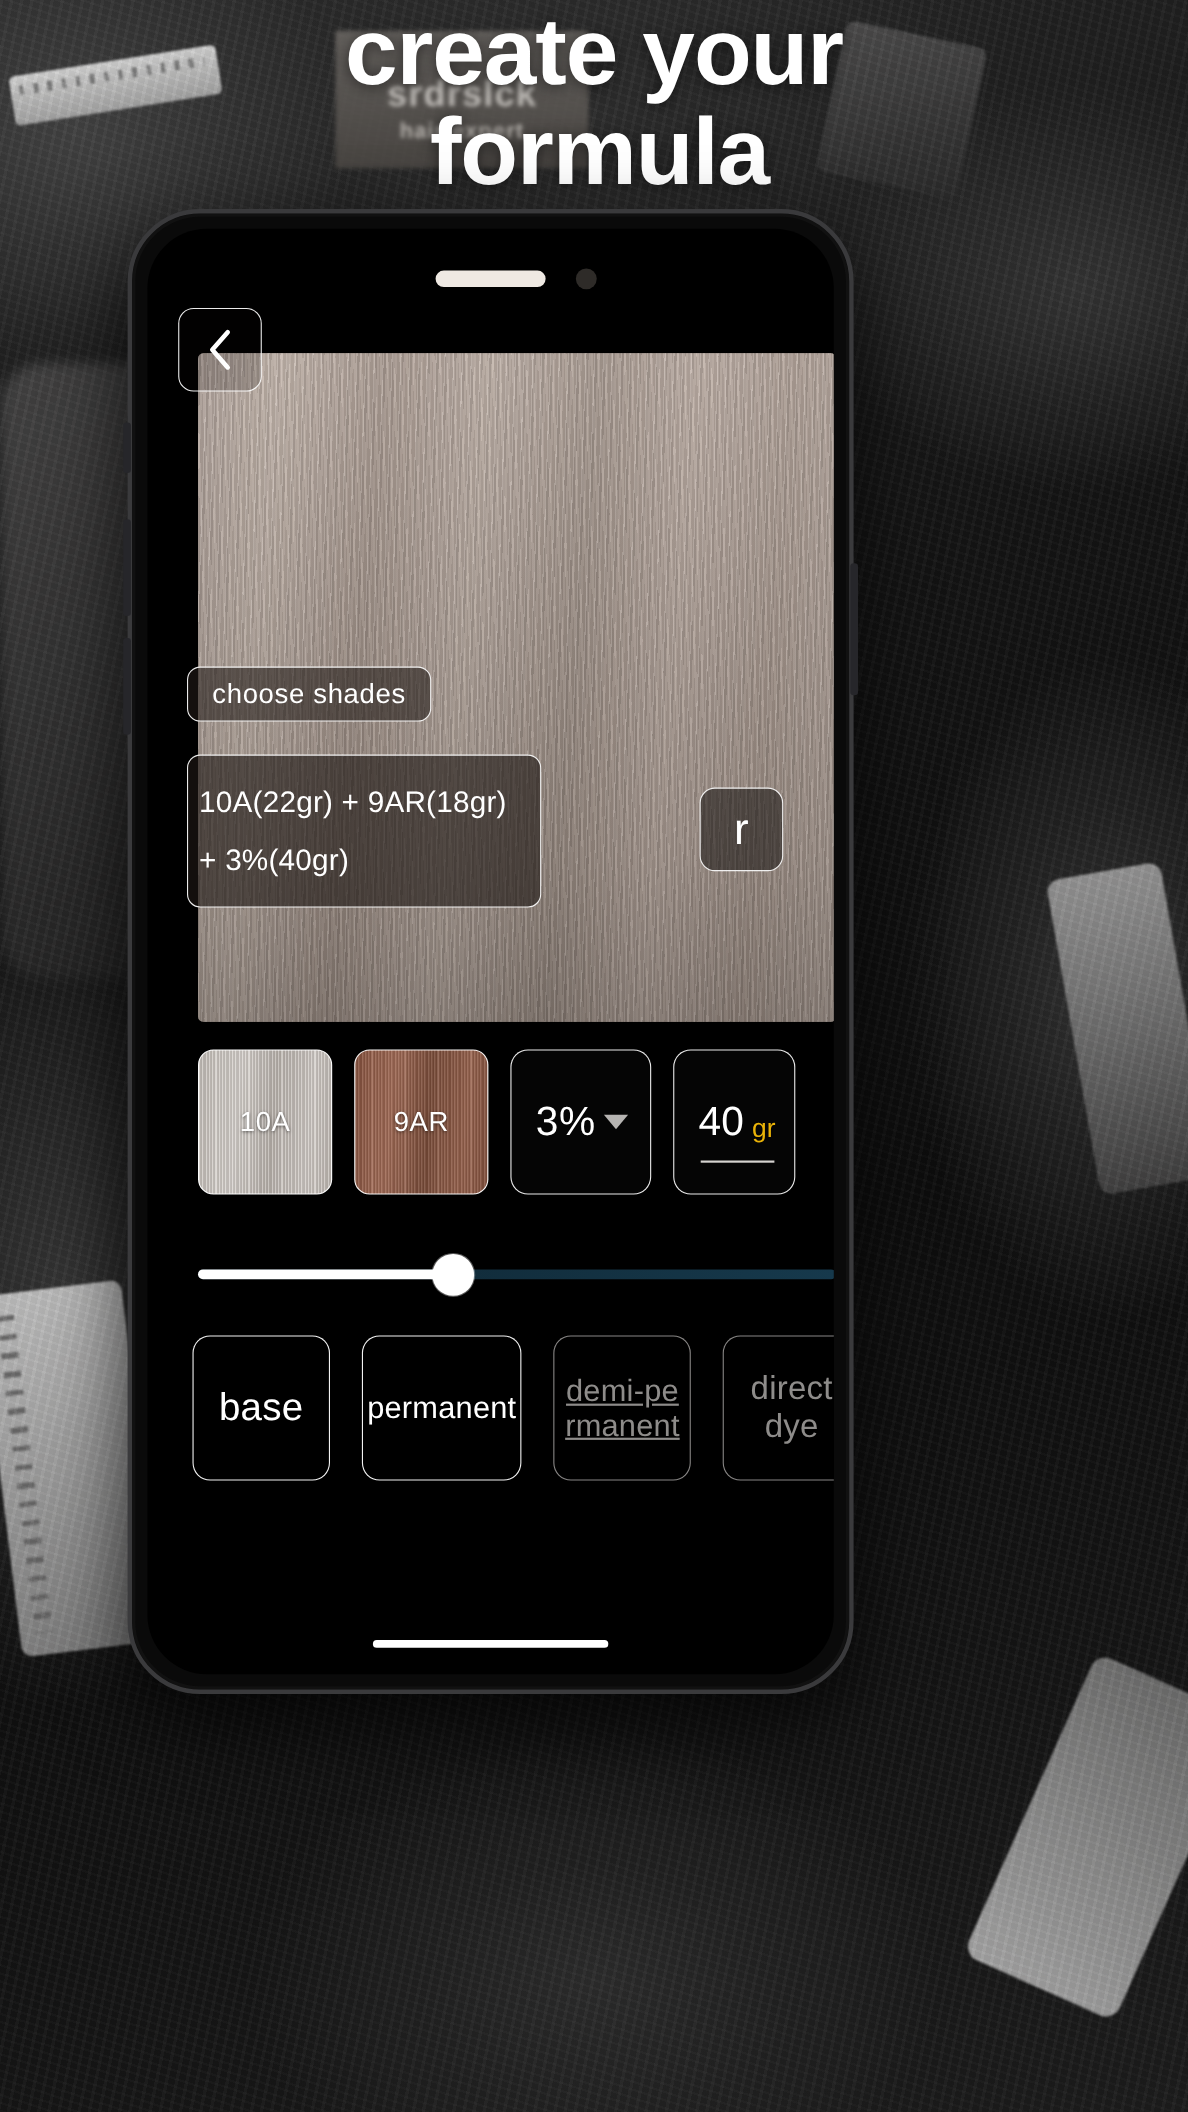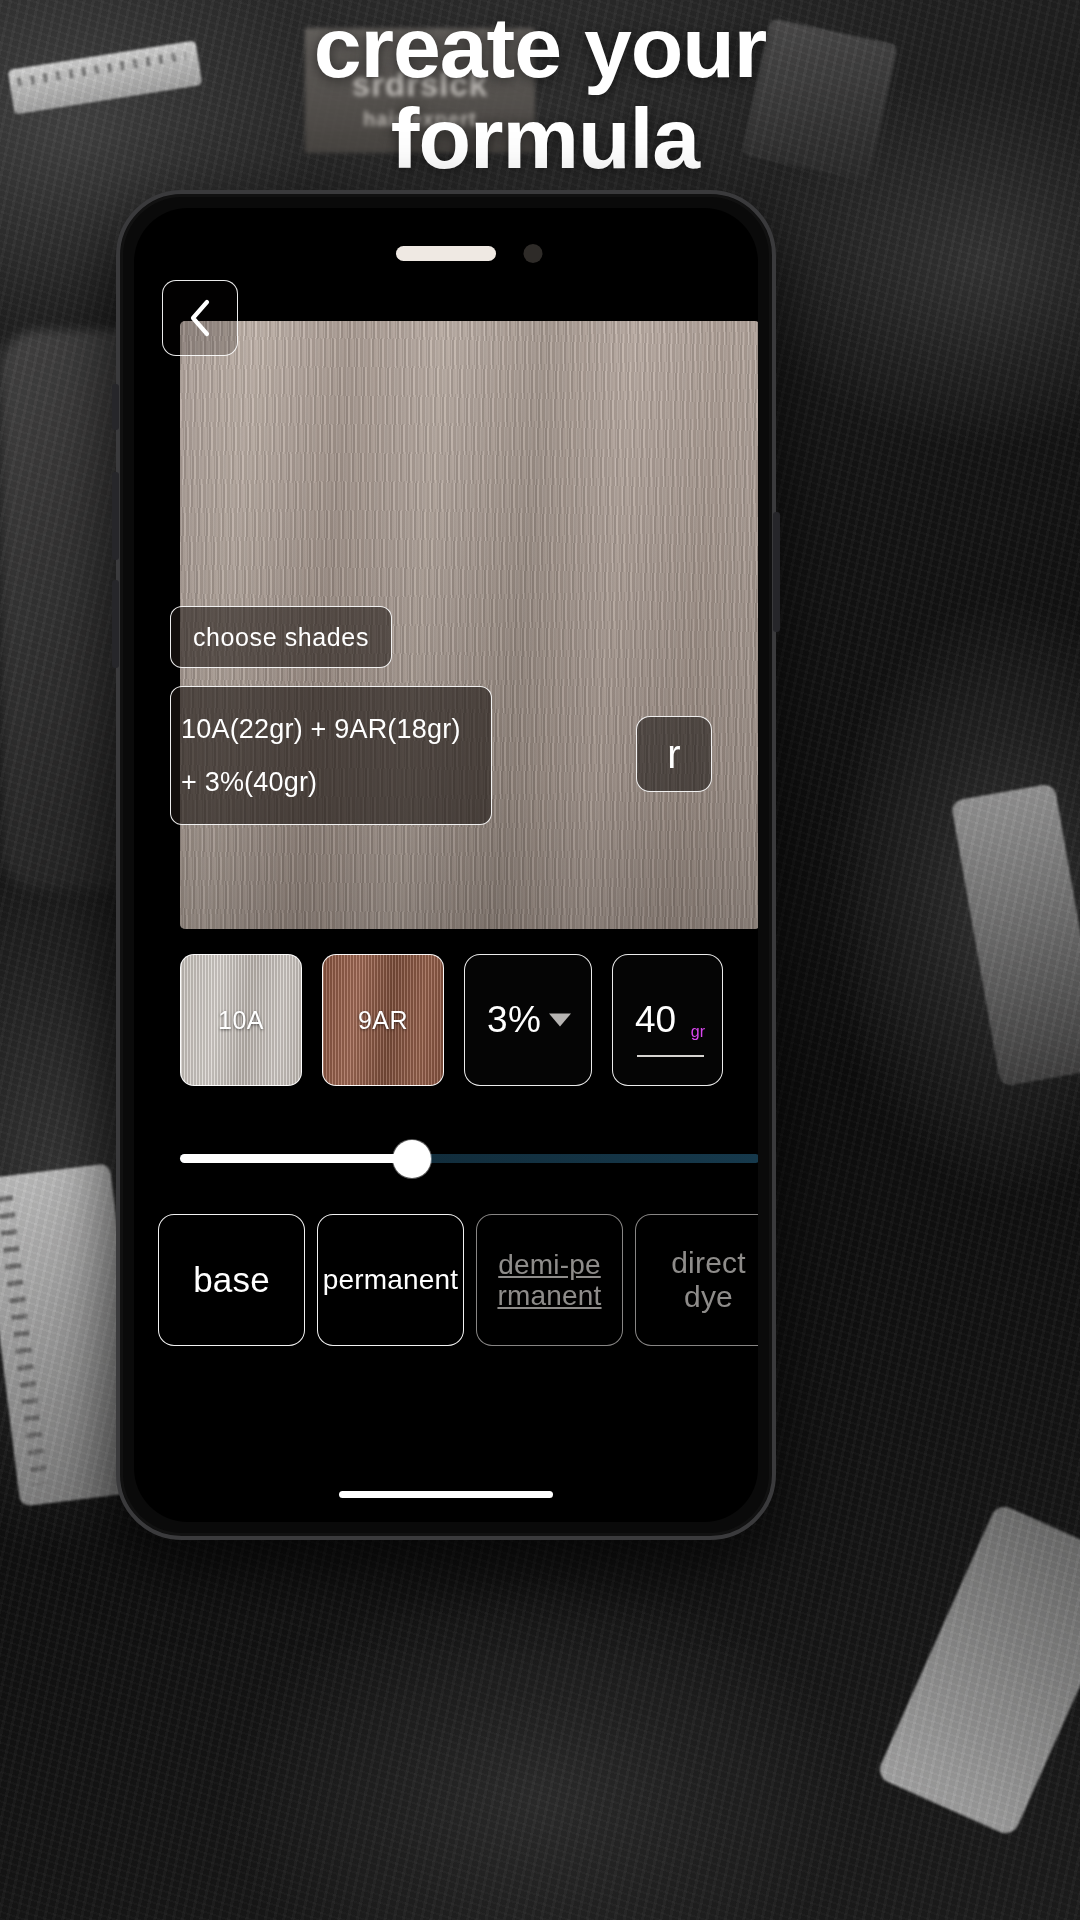--- a/index.html
+++ b/index.html
@@ -132,21 +132,21 @@
   }
 
   #back-btn{
     left:28px; top:72px; width:76px; height:76px; border-radius:14px;
     background:rgba(10,8,7,.18);
     z-index:7;
   }
   #back-btn svg{width:26px;height:40px;}
 
   #choose-shades{
-    left:36px; top:398px; height:62px; padding:0 22px;
+    left:36px; top:398px; height:50px; padding:0 22px;
     font-size:25px; letter-spacing:.6px;
     background:rgba(35,28,24,.58);
   }
 
   #formula-box{
     left:36px; top:478px; width:322px; min-height:124px;
     border-radius:12px; padding:16px 10px;
     display:block; text-align:left;
     font-size:27px; line-height:1.95; letter-spacing:.2px;
     background:rgba(30,24,21,.62);
@@ -188,21 +188,21 @@
   }
   #dev-select{ width:128px; padding-left:22px; }
   #dev-select .val{font-size:37px; letter-spacing:.5px;}
   #dev-select .caret{
     position:absolute; right:20px; top:50%; transform:translateY(-50%);
     width:0;height:0;border-left:11px solid transparent;border-right:11px solid transparent;
     border-top:13px solid #b6b4b2;
   }
   #grams-field{ width:111px; padding-left:22px; }
   #grams-field .val{font-size:37px;}
-  #grams-field .unit{position:absolute; right:17px; bottom:44px; font-size:16px; color:#d946ef;}
+  #grams-field .unit{position:absolute; right:17px; bottom:44px; font-size:24px; color:#eab308;}
   #grams-field .underline{position:absolute; left:24px; right:18px; bottom:28px; height:2px; background:#d6d3d0;}
 
   
   #slider{ position:absolute; left:46px; top:932px; width:580px; height:38px; }
   #slider .track{
     position:absolute; left:0; right:0; top:14px; height:9px; border-radius:5px;
     background:linear-gradient(90deg,#0e2430,#16394c);
   }
   #slider .fill{
     position:absolute; left:0; top:14px; width:232px; height:9px;
@@ -217,20 +217,21 @@
   #types{
     position:absolute; left:24px; top:1006px; width:624px; height:132px;
     display:flex; gap:12px;
   }
   .type-btn{
     flex:1; border-radius:16px; display:flex; align-items:center; justify-content:center;
     text-align:center; padding:6px 4px; line-height:1.12;
     color:#ffffff; font-size:30px; letter-spacing:.2px;
     border:1.6px solid rgba(255,255,255,.95);
     background:#000;
+    margin-left:17px;
   }
   .type-btn.dim{ color:#8e8c8a; border-color:rgba(160,158,156,.85); }
   .t-base{font-size:35px;}
   .t-perm{font-size:28px;}
   .t-demi{font-size:28px;text-decoration:underline;}
   .t-direct{font-size:30px;}
 
   
   #home-bar{
     position:absolute; left:50%; transform:translateX(-50%);

